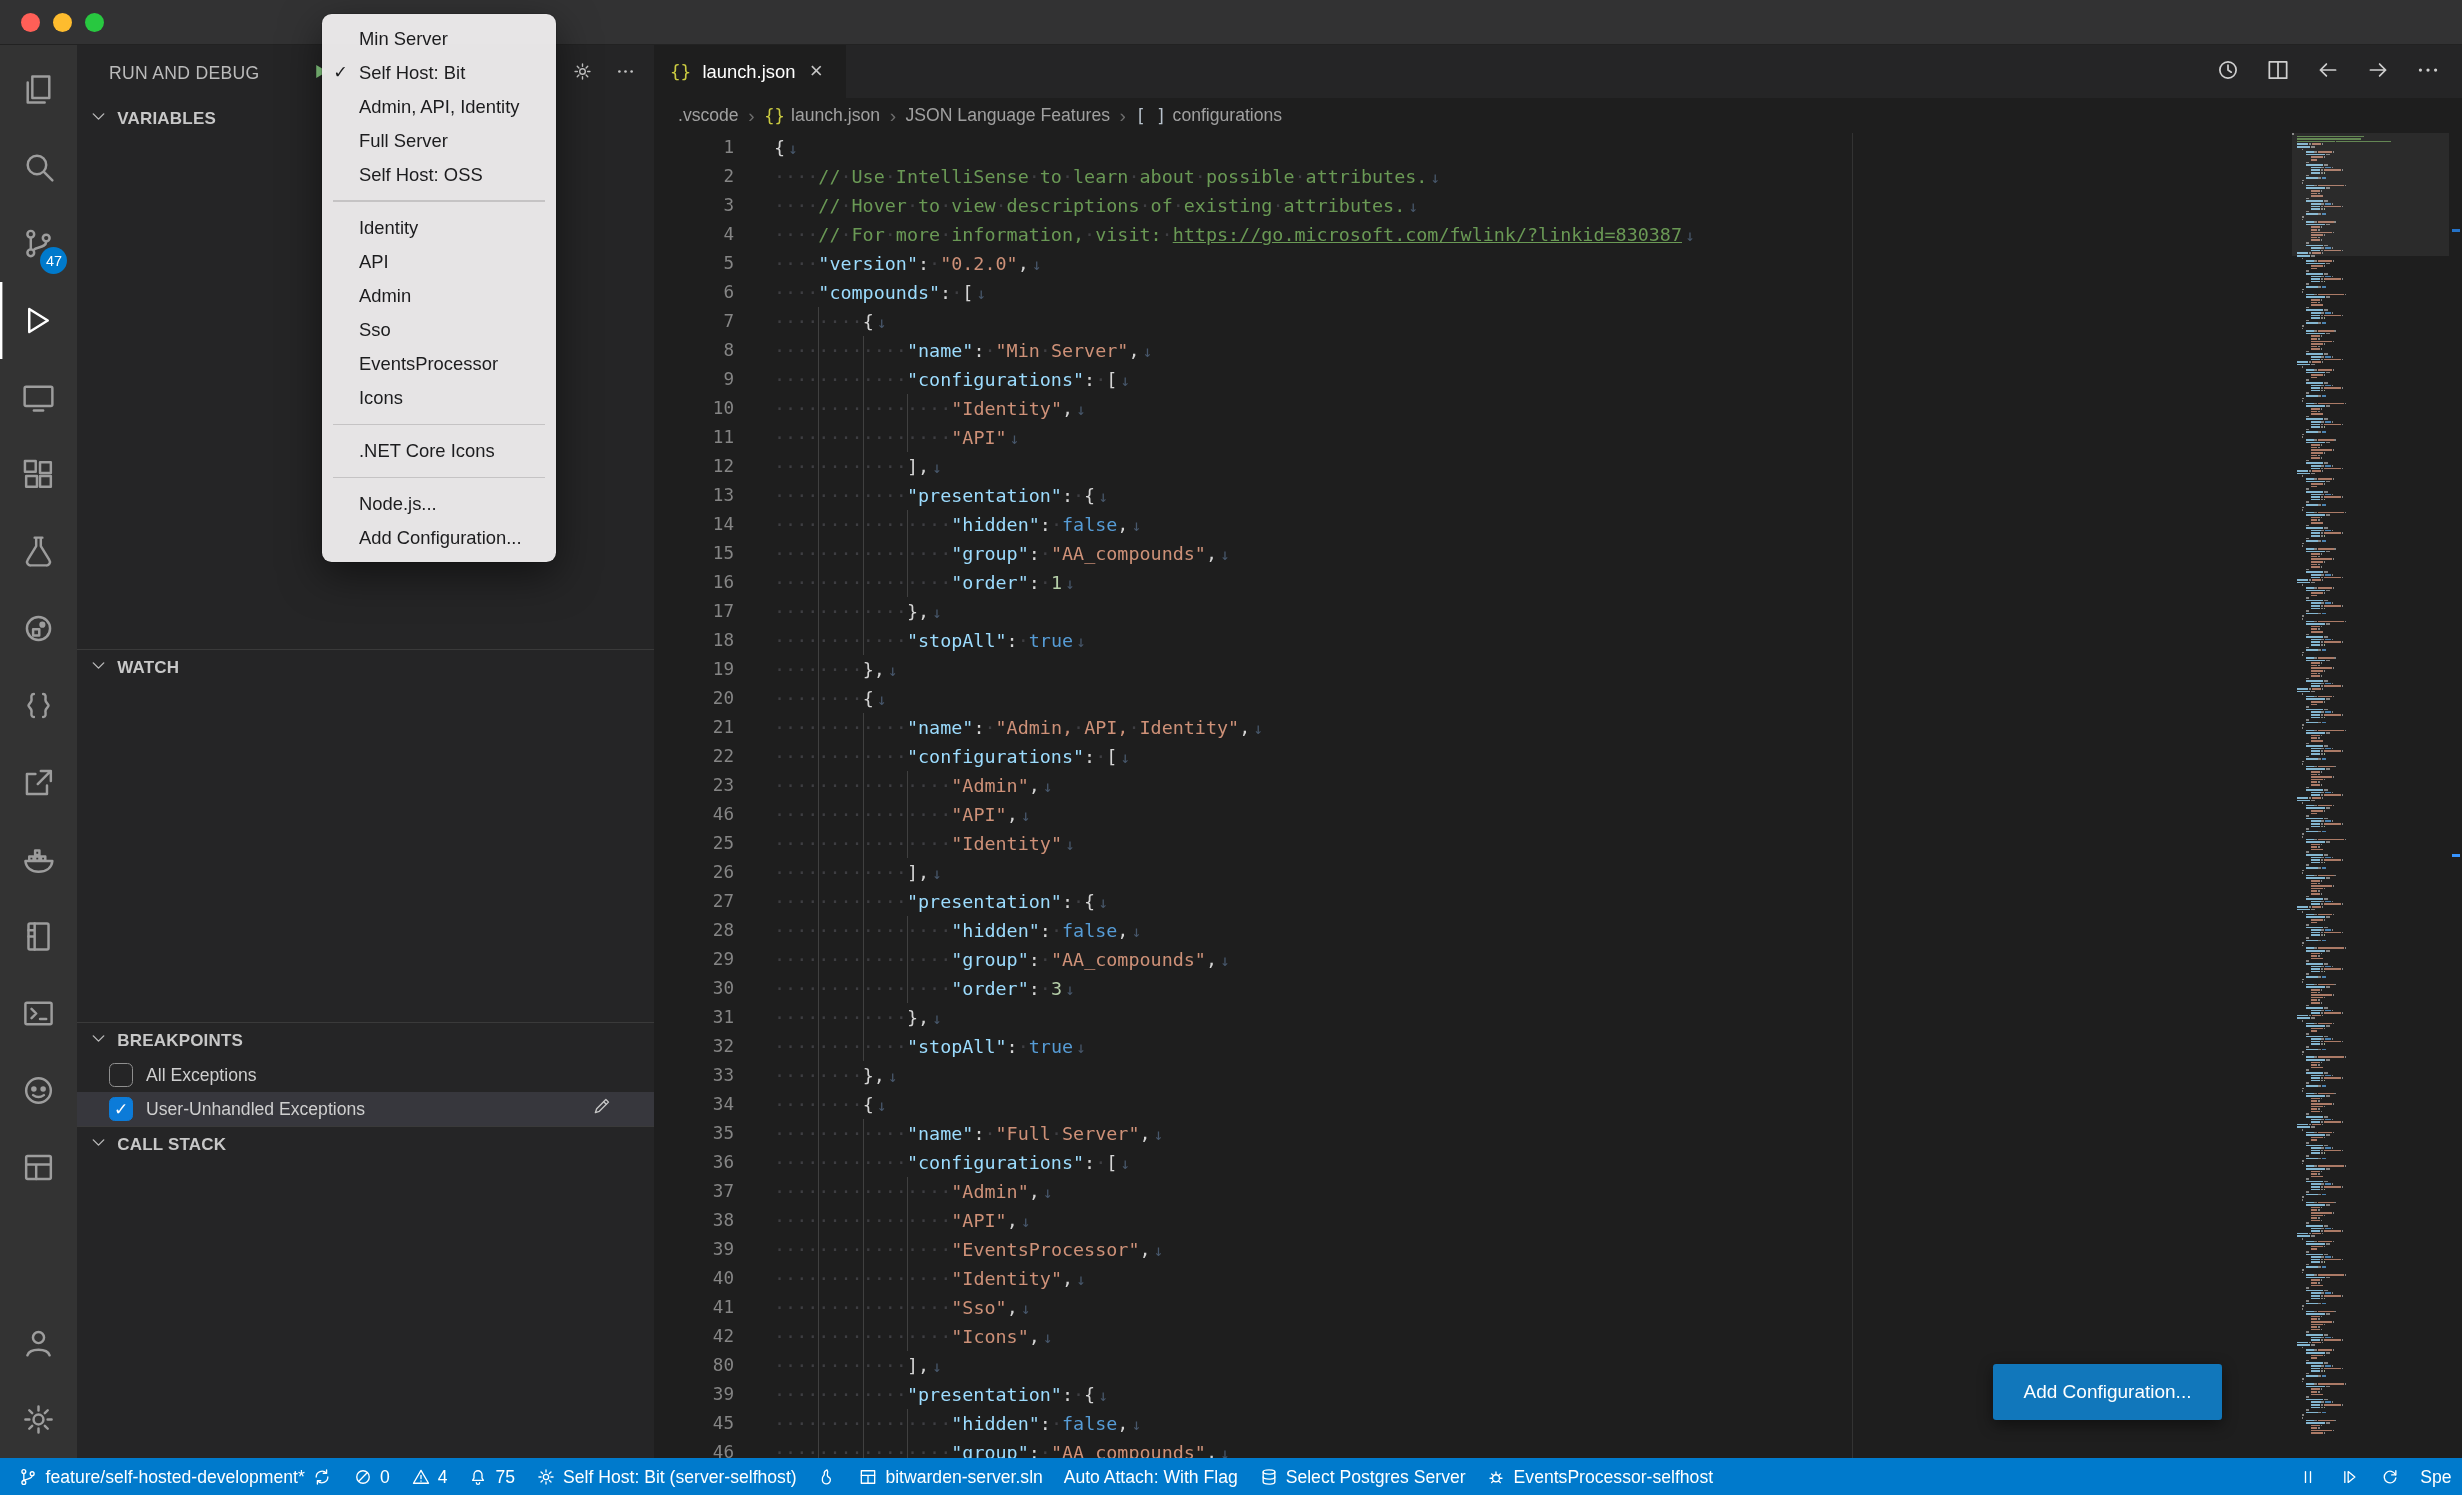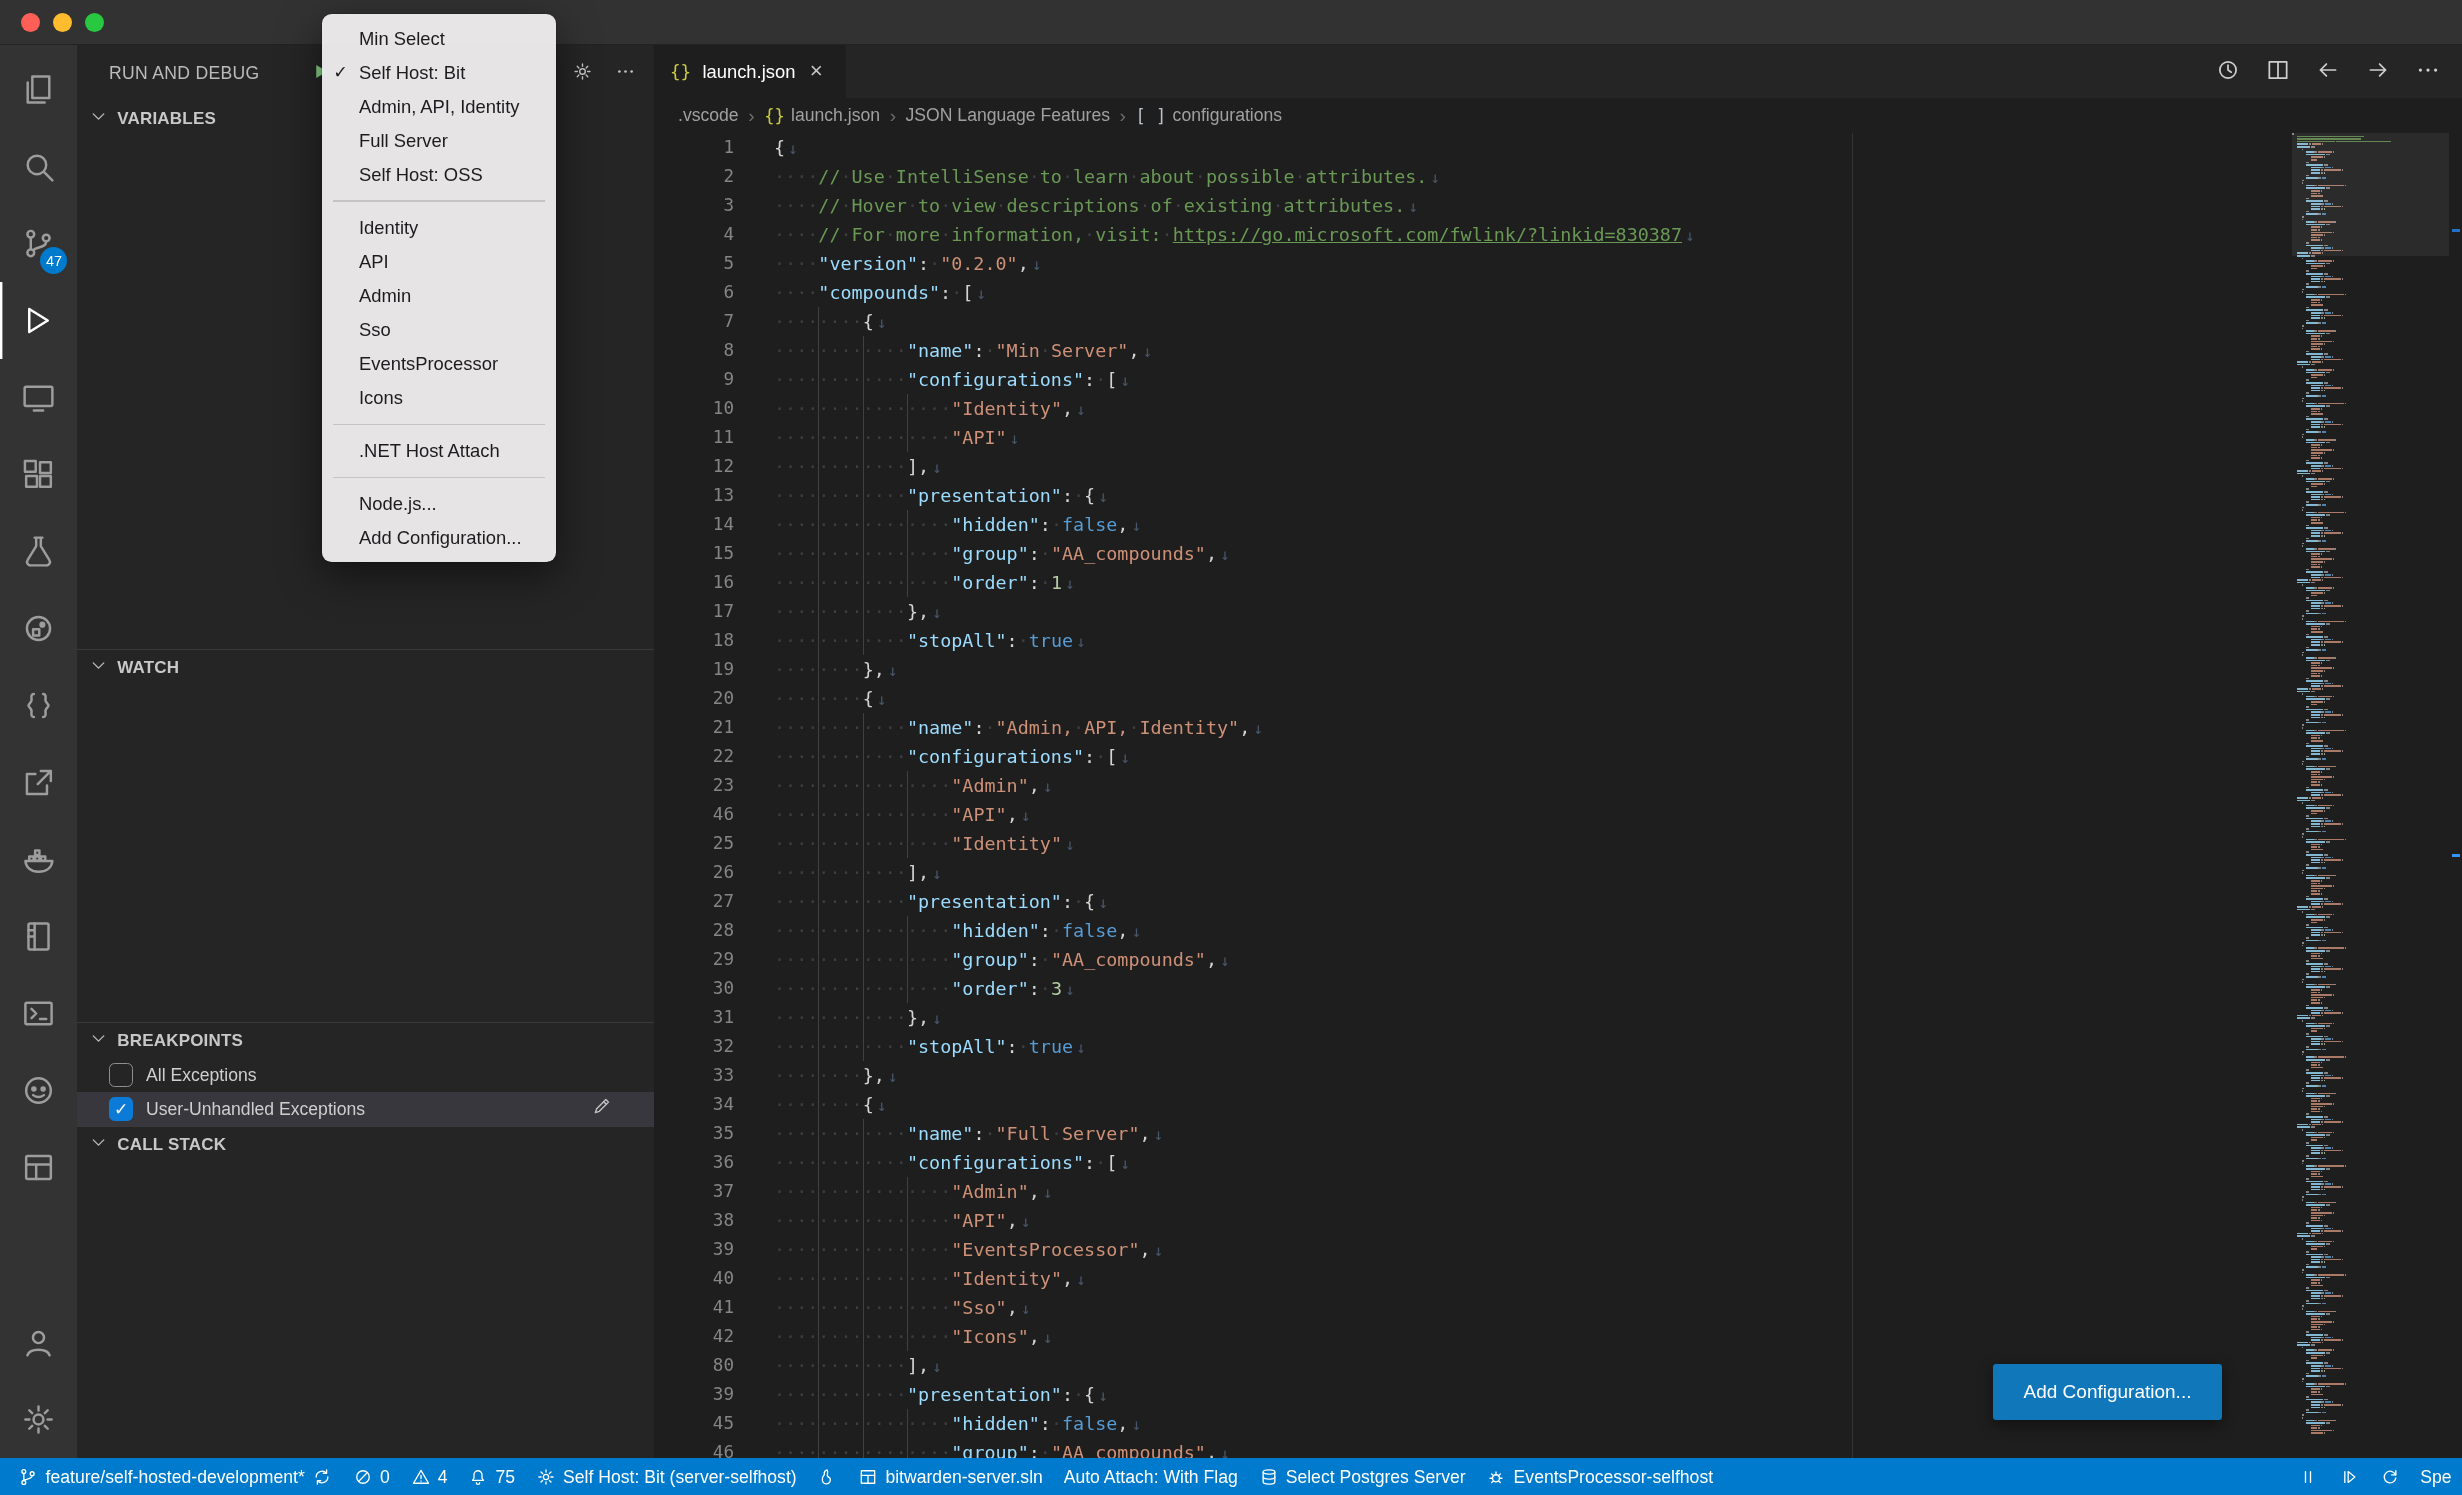--- a/index.html
+++ b/index.html
@@ -2809,21 +2809,21 @@
 
     <span>Spe</span>
 
   </div>
       </div>
   </footer>
 
   <div class="menu" id="debug-menu">
       <div class="menu-item">
 
-    <span>Min Select</span>
+    <span>Min Server</span>
   </div>
       <div class="menu-item">
     <span class="menu-check">✓</span>
     <span>Self Host: Bit</span>
   </div>
       <div class="menu-item">
 
     <span>Admin, API, Identity</span>
   </div>
       <div class="menu-item">
@@ -2855,21 +2855,21 @@
 
     <span>EventsProcessor</span>
   </div>
       <div class="menu-item">
 
     <span>Icons</span>
   </div>
       <div class="menu-sep"></div>
       <div class="menu-item">
 
-    <span>.NET Host Attach</span>
+    <span>.NET Core Icons</span>
   </div>
       <div class="menu-sep"></div>
       <div class="menu-item">
 
     <span>Node.js...</span>
   </div>
       <div class="menu-item">
 
     <span>Add Configuration...</span>
   </div>

